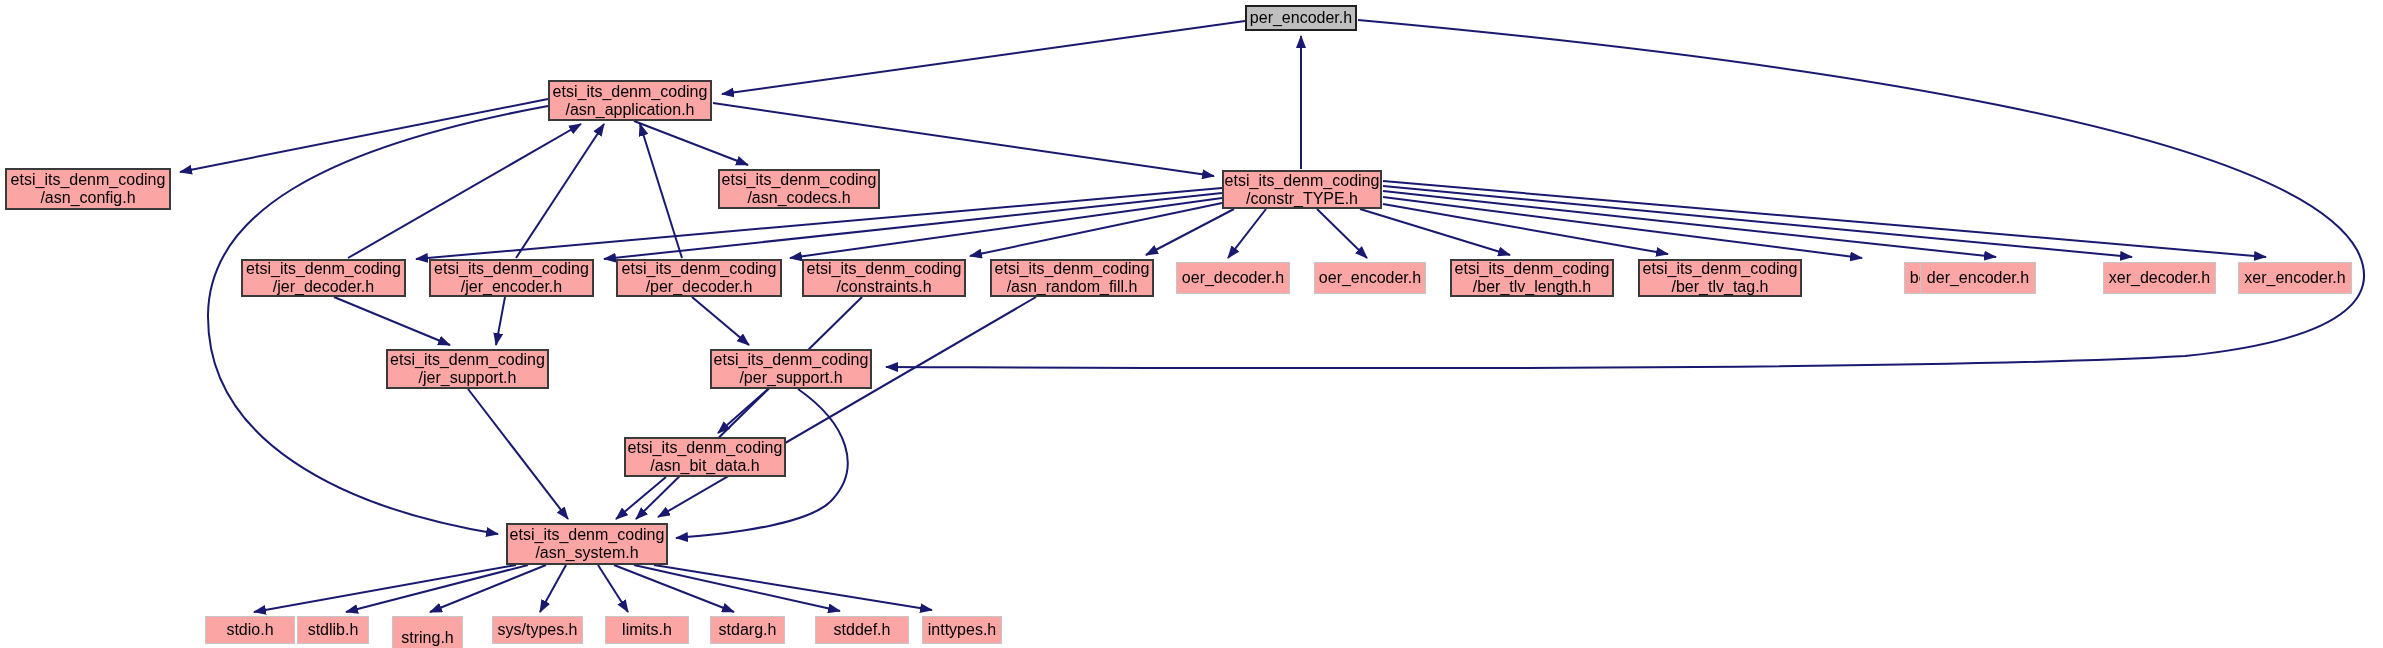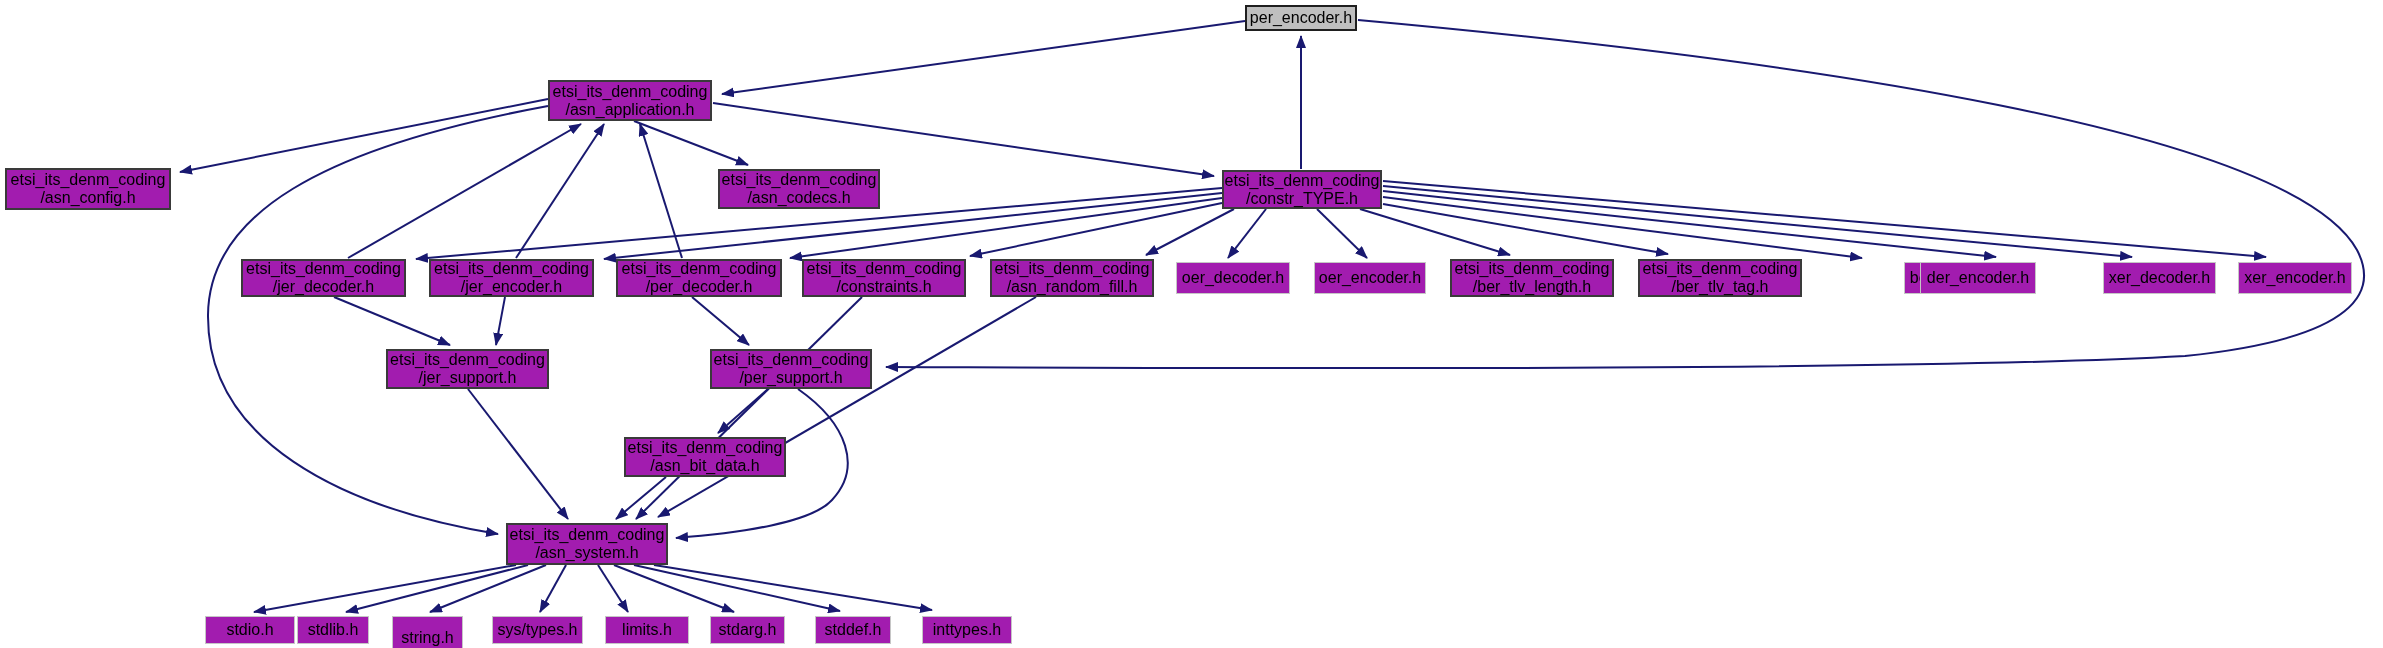--- a/index.html
+++ b/index.html
@@ -1,19 +1,19 @@
 <!DOCTYPE html>
 <html><head>
 <meta charset="utf-8">
 <style>
   html,body{margin:0;padding:0;background:#ffffff;}
   #canvas{position:relative;width:2383px;height:648px;background:#ffffff;overflow:hidden;
           font-family:"Liberation Sans",sans-serif;}
   #edges{position:absolute;left:0;top:0;width:2383px;height:648px;}
-  .node{position:absolute;box-sizing:border-box;background:#a21caf;border:2px solid #3a3a3a;
+  .node{position:absolute;box-sizing:border-box;background:#fca5a5;border:2px solid #3a3a3a;
         display:flex;flex-direction:column;align-items:center;justify-content:center;
         text-align:center;font-size:16px;line-height:18px;color:#000;white-space:nowrap;
         z-index:2;}
   .node.ext{border:1.5px solid #c6c6c6;}
   .node.main{background:#bfbfbf;border:2px solid #1f1f1f;}
   .node .l{display:block;}
 </style>
 </head>
 <body>
 
@@ -187,21 +187,21 @@
   </div>
 
   <div class="node ext" style="left:605px;top:616px;width:84px;height:28px">
     <span class="l">limits.h</span>
   </div>
 
   <div class="node ext" style="left:710px;top:616px;width:75px;height:28px">
     <span class="l">stdarg.h</span>
   </div>
 
-  <div class="node ext" style="left:815px;top:616px;width:76px;height:28px">
+  <div class="node ext" style="left:815px;top:616px;width:94px;height:28px">
     <span class="l">stddef.h</span>
   </div>
 
-  <div class="node ext" style="left:922px;top:616px;width:90px;height:28px">
+  <div class="node ext" style="left:922px;top:616px;width:80px;height:28px">
     <span class="l">inttypes.h</span>
   </div>
 
 </div>
 
 </body></html>

